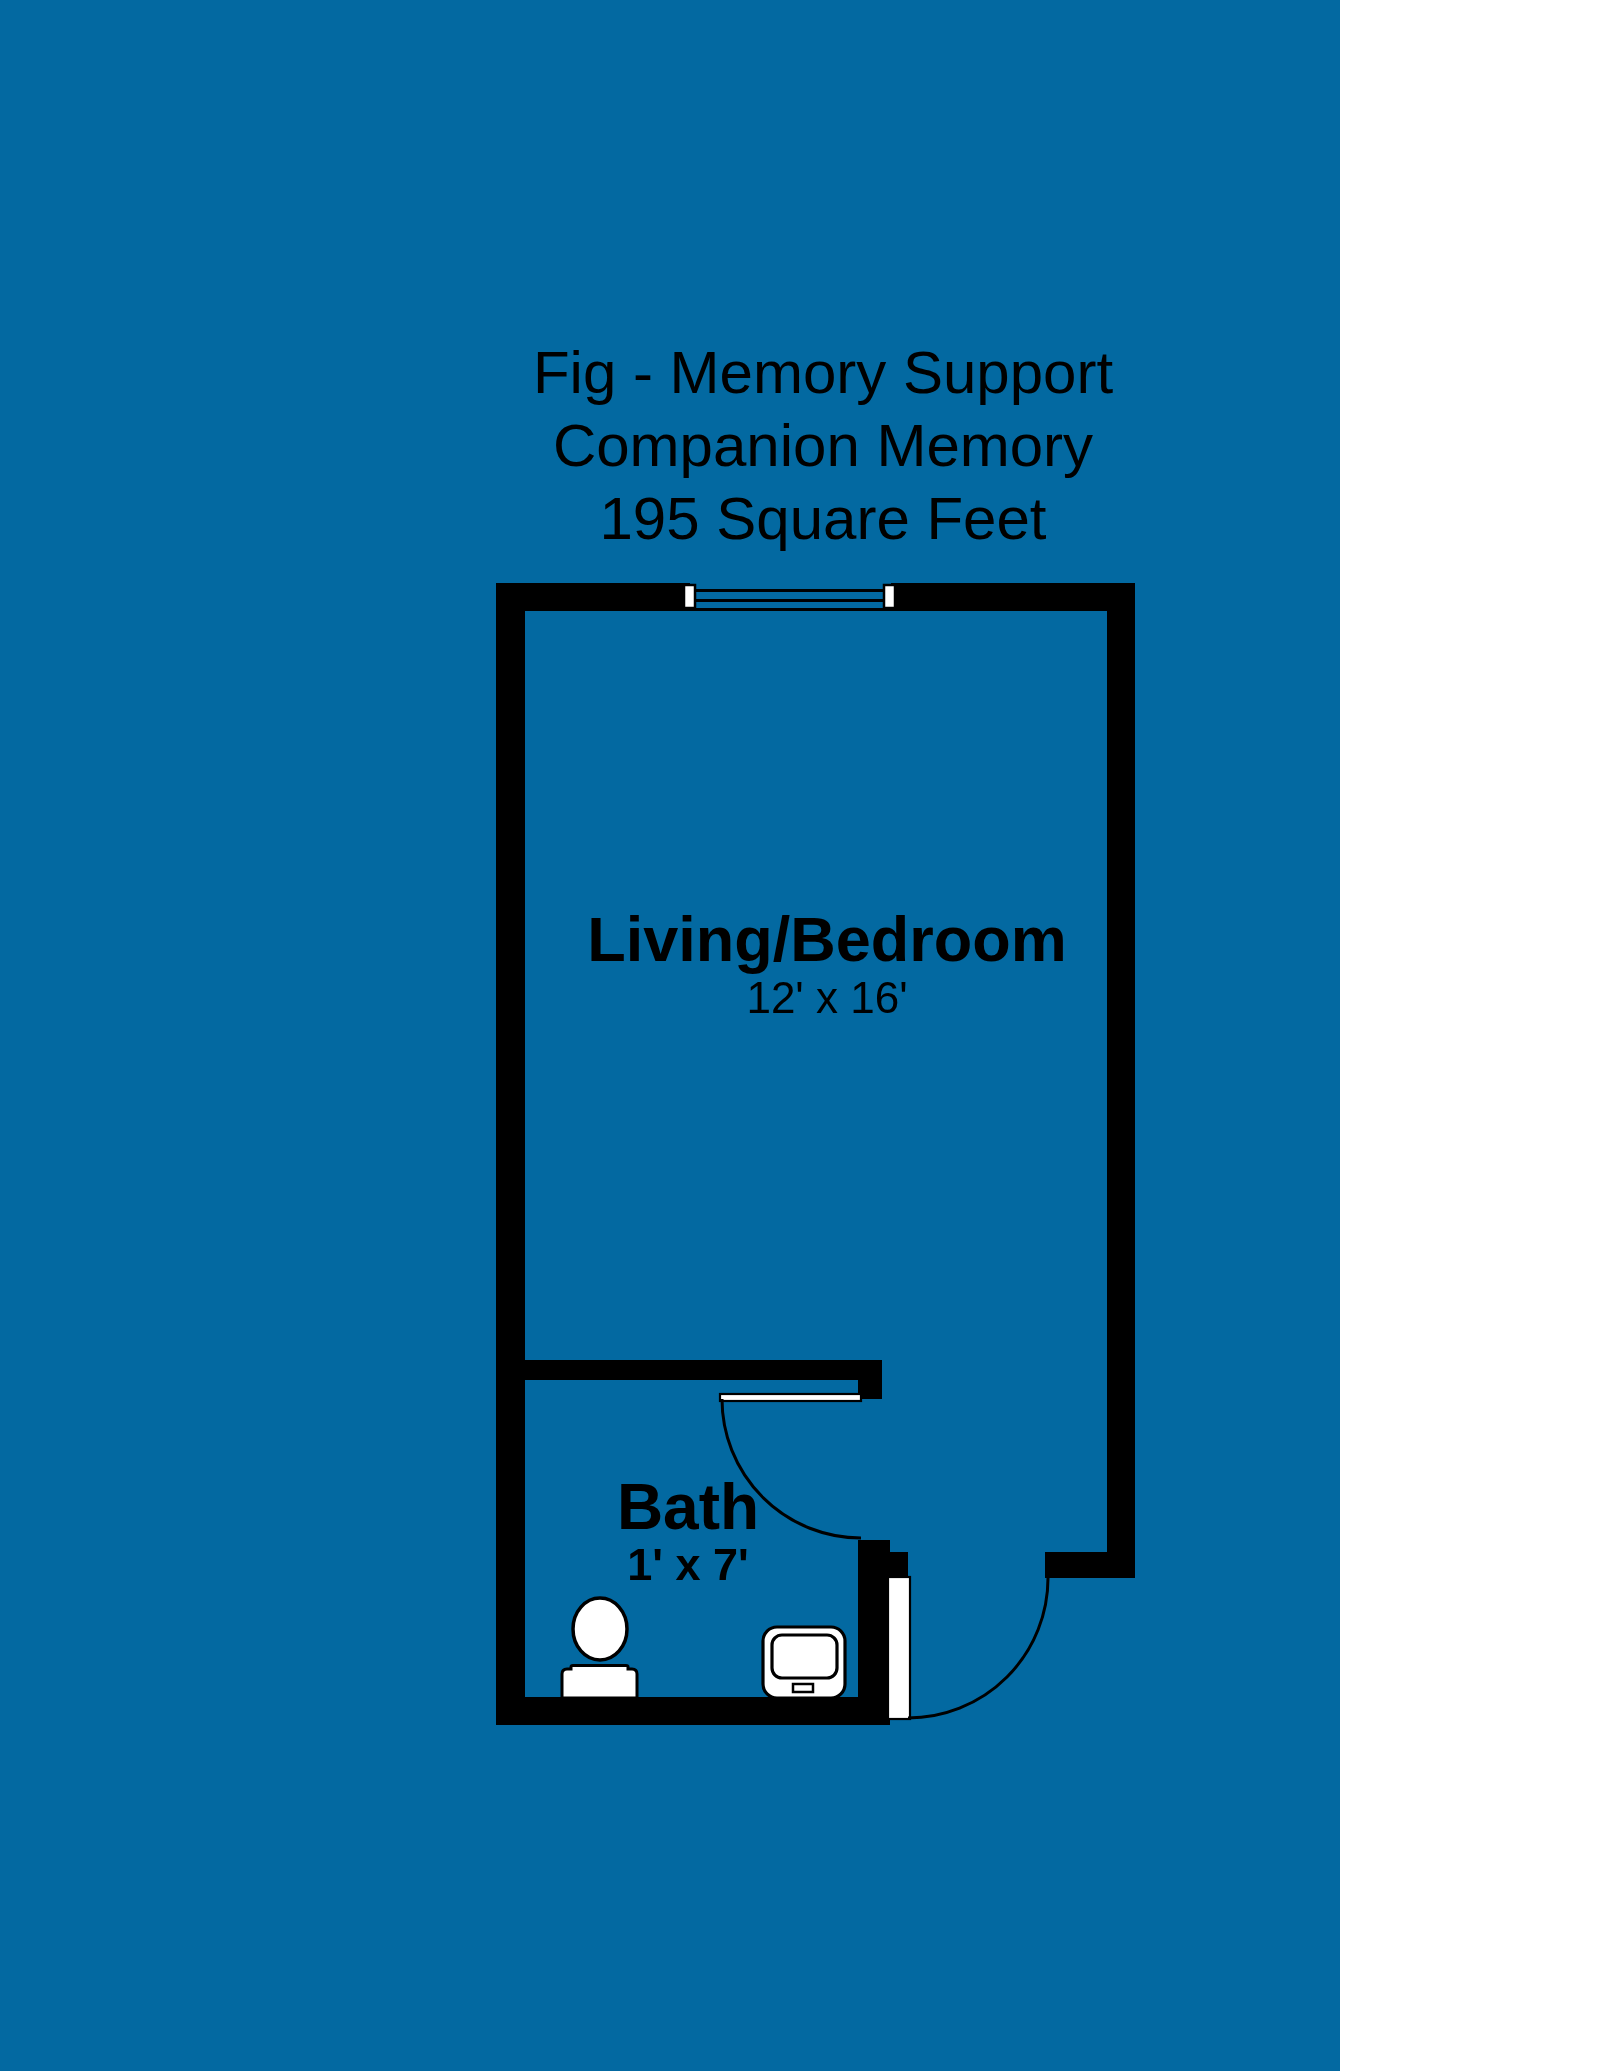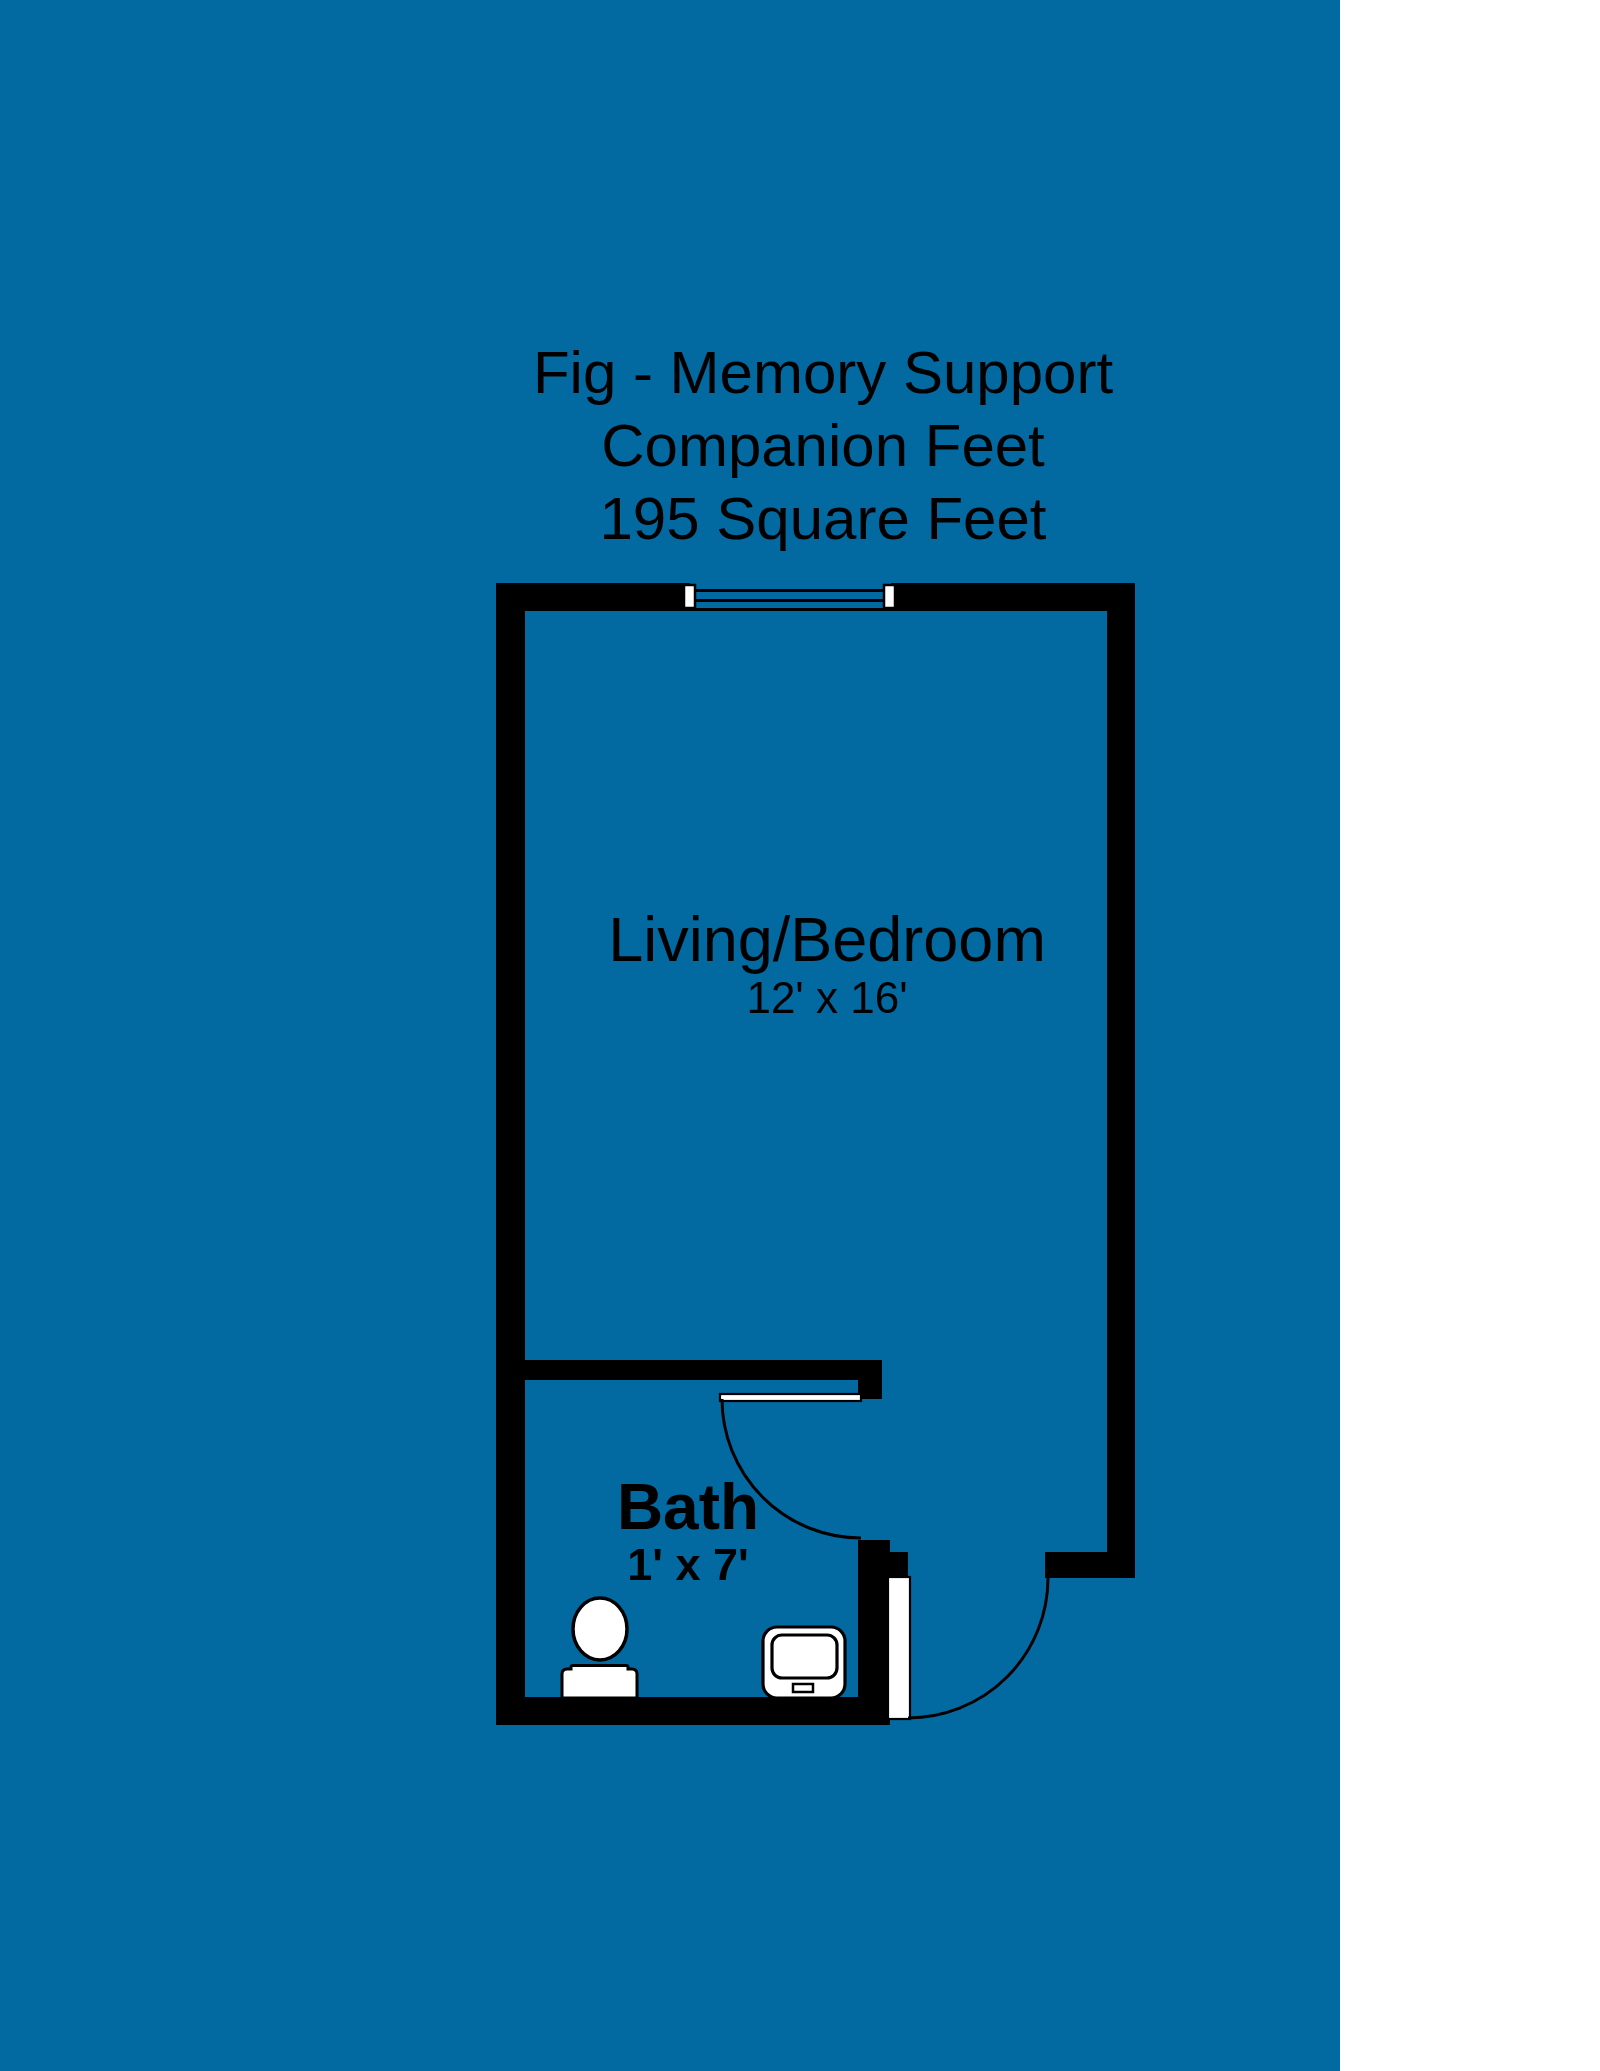--- a/index.html
+++ b/index.html
@@ -45,20 +45,21 @@
     display: block;
   }
   .label-living {
     left: 427px;
     top: 908px;
     width: 800px;
   }
   .label-living .room-name {
     font-size: 63px;
     line-height: 62px;
+    font-weight: bold;
   }
   .label-living .room-dims {
     font-size: 44px;
     line-height: 55px;
   }
   .label-bath {
     left: 488px;
     top: 1476px;
     width: 400px;
     font-weight: bold;
@@ -72,21 +73,21 @@
     line-height: 54px;
   }
 </style>
 </head>
 <body>
 
 <div class="page">
 
   <div class="figure-title">
     <div>Fig - Memory Support</div>
-    <div>Companion Feet</div>
+    <div>Companion Memory</div>
     <div>195 Square Feet</div>
   </div>
 
   <svg class="plan-svg" viewBox="0 0 1600 2071" xmlns="http://www.w3.org/2000/svg">
 
     <g fill="#000000">
       <rect x="496" y="583" width="194" height="28"></rect>
       <rect x="891" y="583" width="244" height="28"></rect>
       <rect x="496" y="583" width="29" height="1142"></rect>
       <rect x="1107" y="583" width="28" height="995"></rect>

